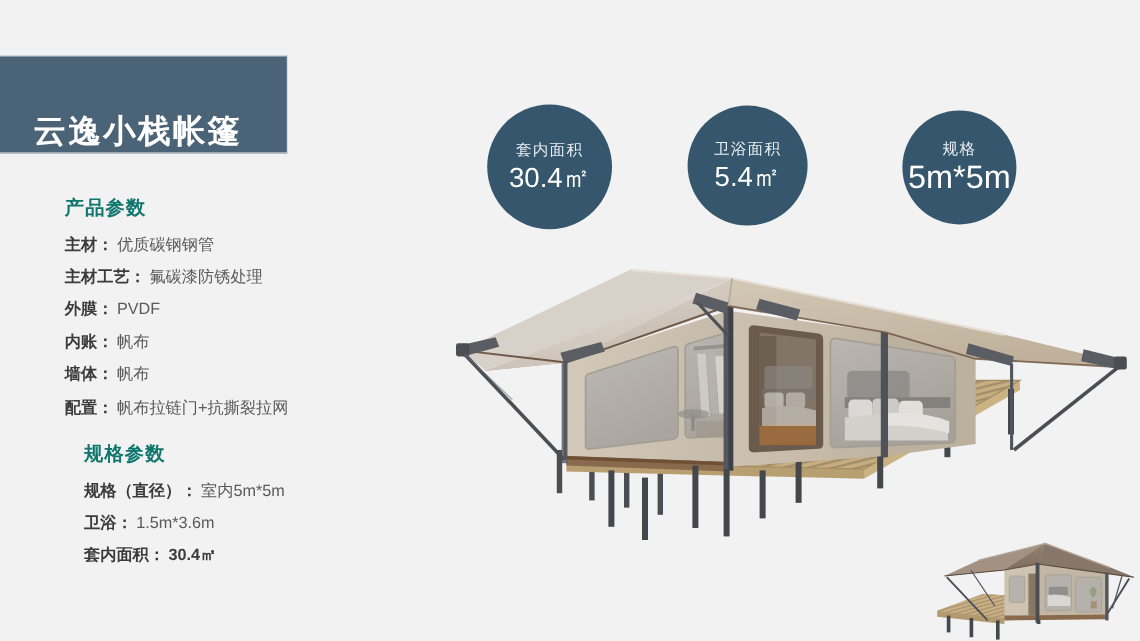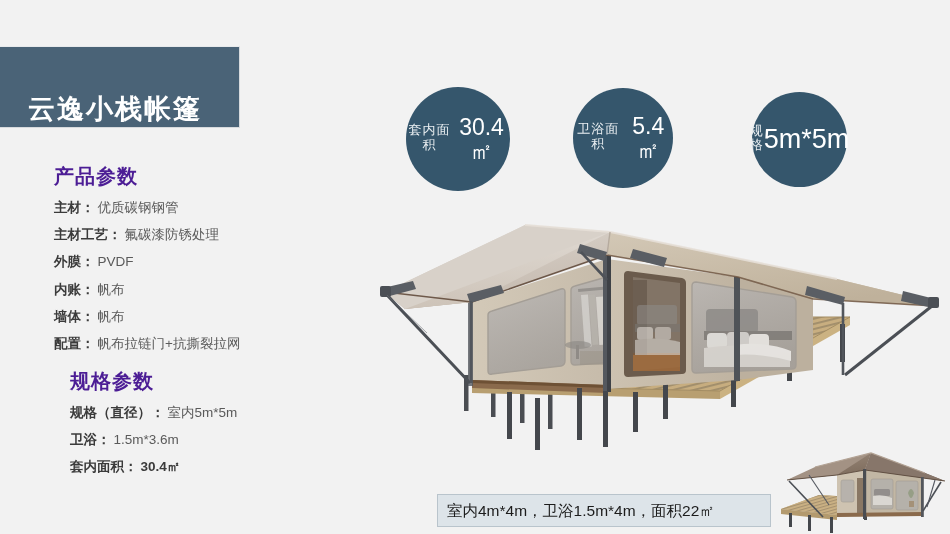--- a/index.html
+++ b/index.html
@@ -48,22 +48,22 @@
   }
 
   
   #spec-panel {
     position: absolute;
     left: 54px;
     top: 165px;
     width: 300px;
   }
   .section-heading {
-    color: #4c1d95;
-    font-size: 20px;
+    color: #0f766e;
+    font-size: 16px;
     font-weight: bold;
     letter-spacing: 1px;
     margin: 0 0 12px 0;
     line-height: 1.1;
   }
   .spec-list {
     list-style: none;
     margin: 0;
     padding: 0;
   }
@@ -94,21 +94,21 @@
     top: 370px;
     width: 300px;
   }
 
   
   .stat-circle {
     position: absolute;
     border-radius: 50%;
     background: #35566c;
     display: flex;
-    flex-direction: row;
+    flex-direction: column;
     align-items: center;
     justify-content: center;
     color: #ffffff;
     text-align: center;
   }
   .stat-circle .stat-label {
     font-size: 13px;
     font-weight: normal;
     letter-spacing: 1px;
     line-height: 1.1;
@@ -495,17 +495,14 @@
         <rect x="88" y="24" width="3.2" height="50" fill="#4a4d52"></rect>
         <rect x="146" y="32" width="2.8" height="40" fill="#53565b"></rect>
         <line x1="14" y1="36" x2="48" y2="72" stroke="#4b4f55" stroke-width="1.6"></line>
         <line x1="166" y1="37" x2="148" y2="66" stroke="#4b4f55" stroke-width="1.6"></line>
         <line x1="34" y1="30" x2="54" y2="60" stroke="#545860" stroke-width="1.1"></line>
         <line x1="160" y1="35" x2="152" y2="62" stroke="#545860" stroke-width="1.1"></line>
       </g>
     </svg>
   </div>
 
-  <div id="caption-bar">
-    <span id="caption-text">室内4m*4m，卫浴1.5m*4m，面积22㎡</span>
-  </div>
 
 </div>
 
 </body></html>

